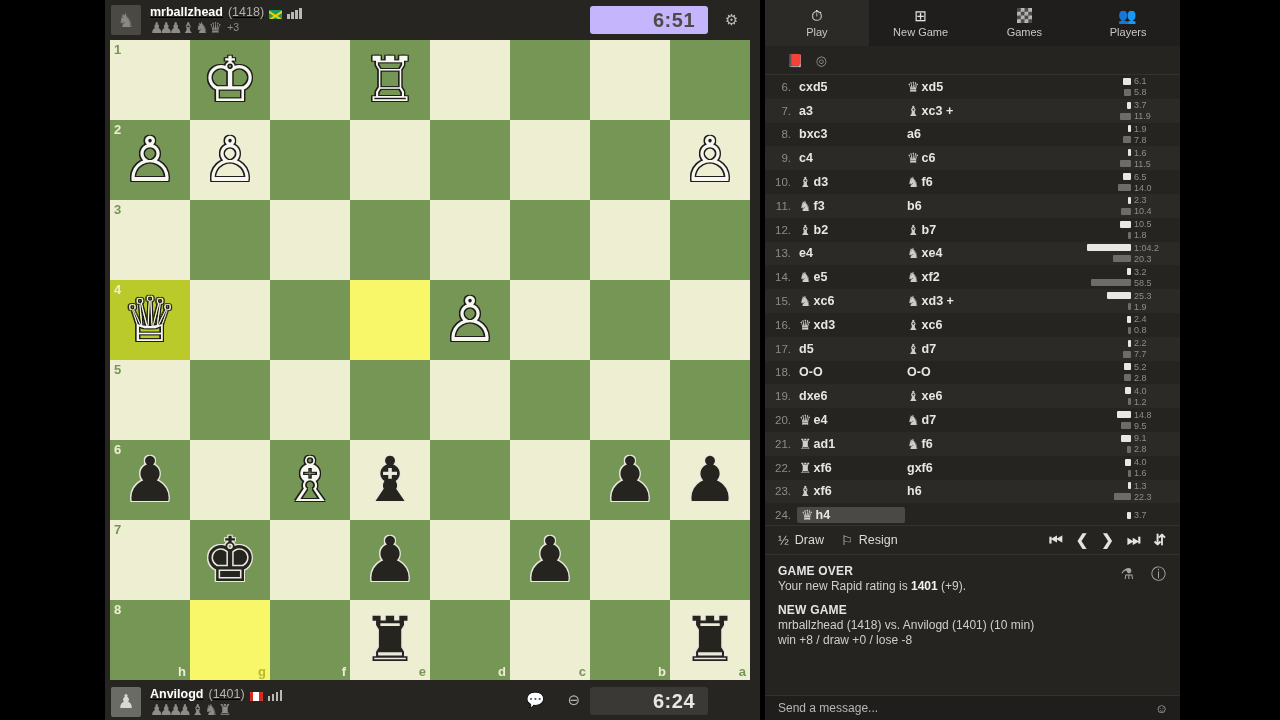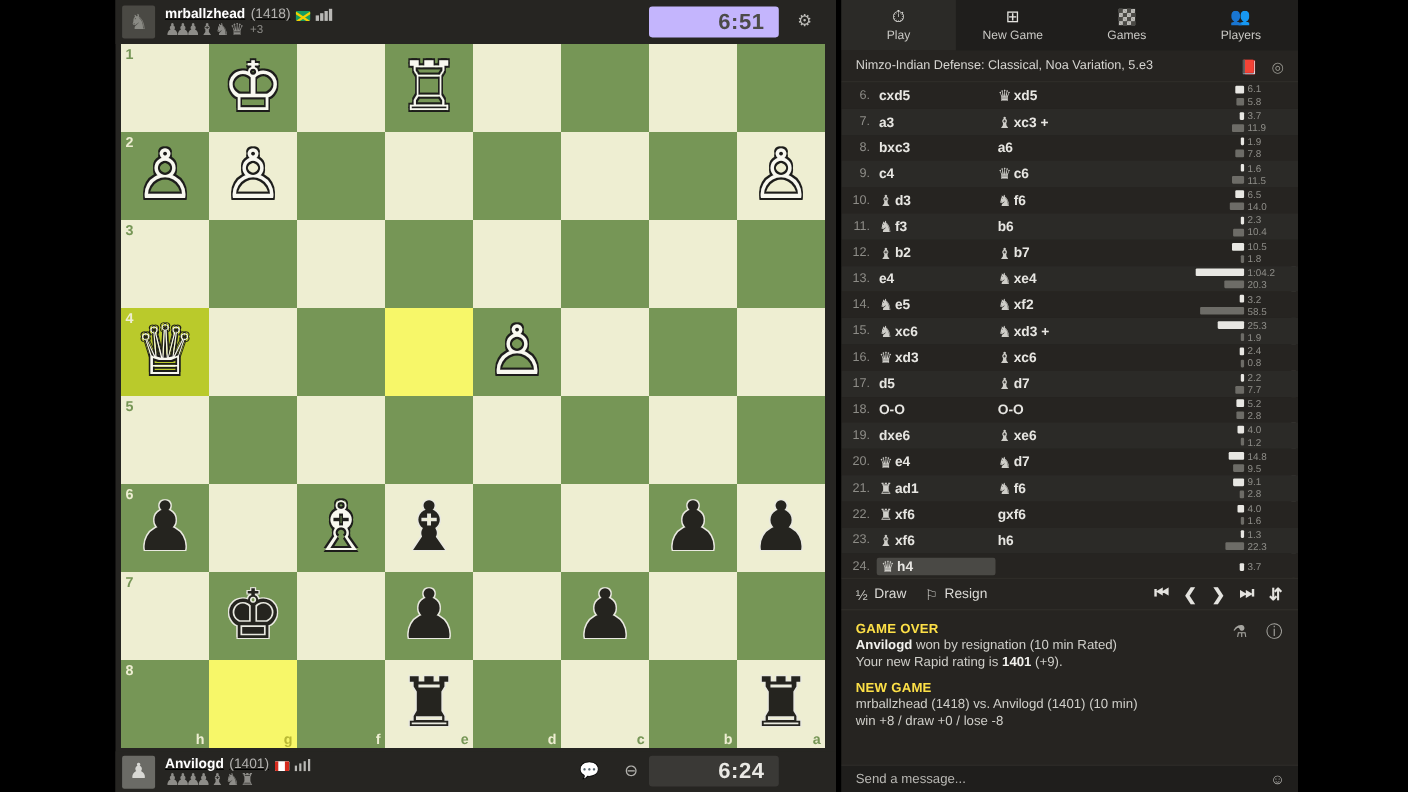--- a/index.html
+++ b/index.html
@@ -142,21 +142,21 @@
     height: 30px; flex: 0 0 30px; display: flex; align-items: center;
     padding: 0 14px 0 13px; border-top: 1px solid #34322e; border-bottom: 1px solid #34322e;
     background: #262421; gap: 7px;
   }
   .act { display: flex; align-items: center; gap: 6px; color: #dbdad6; font-size: 12.5px; }
   .act .ic { font-size: 13px; color: #c6c5c0; }
   #act-spacer { flex: 1; }
   #navs { display: flex; gap: 13px; color: #e4e3df; font-size: 15px; font-weight: bold; }
 
   #gameover { flex: 0 0 140px; padding: 9px 14px 0 13px; position: relative; background: #262421; }
-  .go-title { font-size: 12px; font-weight: bold; color: #fde047; letter-spacing: .2px; }
+  .go-title { font-size: 12px; font-weight: bold; color: #e5e5e5; letter-spacing: .2px; }
   .go-line { font-size: 12px; color: #cfcec9; margin-top: 1px; }
   .go-line b { color: #f2f1ed; }
   .go-sport { font-size: 12px; color: #cfcec9; margin-top: 11px;
               display: flex; align-items: center; gap: 9px; }
   .go-sport b { color: #f2f1ed; }
   .thumb { font-size: 15px; color: #c9c8c3; }
   .go-new { margin-top: 10px; }
   .go-icons { position: absolute; right: 14px; top: 10px; display: flex; gap: 17px;
               color: #a6a5a0; font-size: 15px; }
 
@@ -369,21 +369,20 @@
         <span class="tab-sq"></span>
         <span>Games</span>
       </div>
       <div class="tab">
         <span class="ic">👥</span>
         <span>Players</span>
       </div>
     </div>
 
     <div id="opening-bar">
-      <span id="opening-name">Nimzo-Indian Defense: Classical, Noa Variation, 5.e3</span>
       <span class="op-ic">📕</span>
       <span class="op-ic">◎</span>
     </div>
 
     <div id="movelist">
       <div id="mv-scroll"></div>
     <div class="mv-row odd">
           <span class="mv-num">6.</span>
           <span class="mv-cell">
             <span>cxd5</span>
@@ -784,21 +783,20 @@
         <span>⇵</span>
       </div>
     </div>
 
     <div id="gameover">
       <div class="go-icons">
         <span>⚗</span>
         <span>ⓘ</span>
       </div>
       <div class="go-title">GAME OVER</div>
-      <div class="go-line"><b>Anvilogd</b><span> won by resignation (10 min Rated)</span></div>
       <div class="go-line"><span>Your new Rapid rating is </span><b>1401</b><span> (+9).</span></div>
       <div class="go-new">
         <div class="go-title">NEW GAME</div>
         <div class="go-line">mrballzhead (1418) vs. Anvilogd (1401) (10 min)</div>
         <div class="go-line">win +8 / draw +0 / lose -8</div>
       </div>
     </div>
 
     <div id="chatbar">
       <span id="chat-ph">Send a message...</span>

